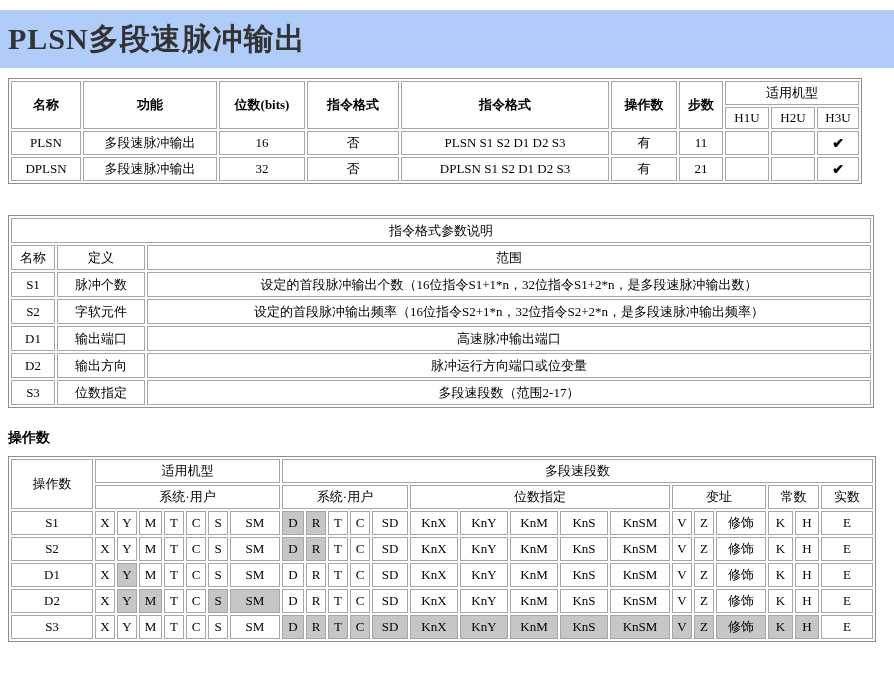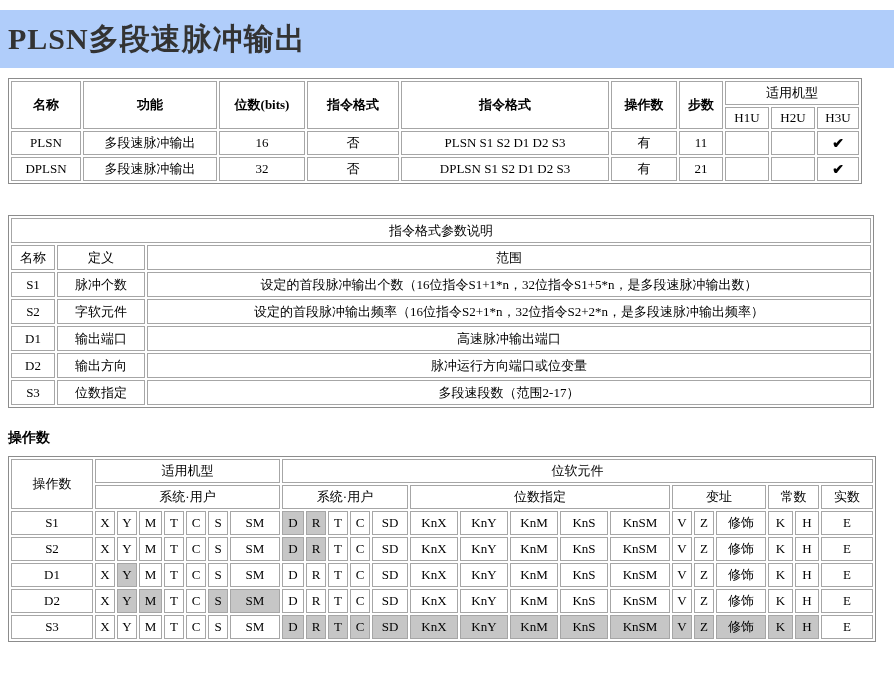--- a/index.html
+++ b/index.html
@@ -126,21 +126,21 @@
       <tr>
         <td>名称</td>
         <td>定义</td>
         <td>范围</td>
       </tr>
     </thead>
     <tbody>
         <tr>
           <td>S1</td>
           <td>脉冲个数</td>
-          <td>设定的首段脉冲输出个数（16位指令S1+1*n，32位指令S1+5*n，是多段速脉冲输出数）</td>
+          <td>设定的首段脉冲输出个数（16位指令S1+1*n，32位指令S1+2*n，是多段速脉冲输出数）</td>
         </tr>
         <tr>
           <td>S2</td>
           <td>字软元件</td>
           <td>设定的首段脉冲输出频率（16位指令S2+1*n，32位指令S2+2*n，是多段速脉冲输出频率）</td>
         </tr>
         <tr>
           <td>D1</td>
           <td>输出端口</td>
           <td>高速脉冲输出端口</td>
@@ -184,21 +184,21 @@
         <col style="width:20px">
         <col style="width:50px">
       <col style="width:25px">
         <col style="width:24px">
         <col style="width:52px">
     </colgroup>
     <thead>
       <tr>
         <td rowspan="2">操作数</td>
         <td colspan="7">适用机型</td>
-        <td colspan="16">位软元件</td>
+        <td colspan="16">多段速段数</td>
       </tr>
       <tr>
         <td colspan="7">系统·用户</td>
         <td colspan="5">系统·用户</td>
         <td colspan="5">位数指定</td>
         <td colspan="3">变址</td>
         <td colspan="2">常数</td>
         <td>实数</td>
       </tr>
     </thead>

